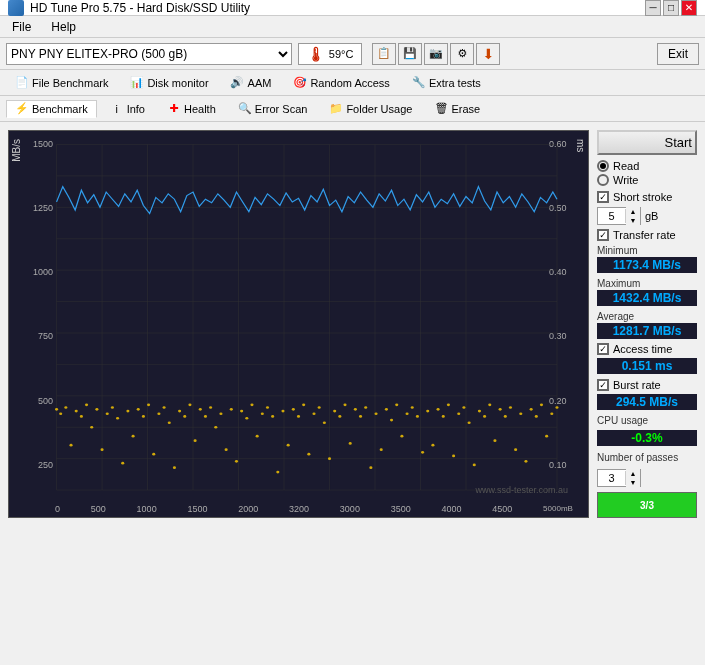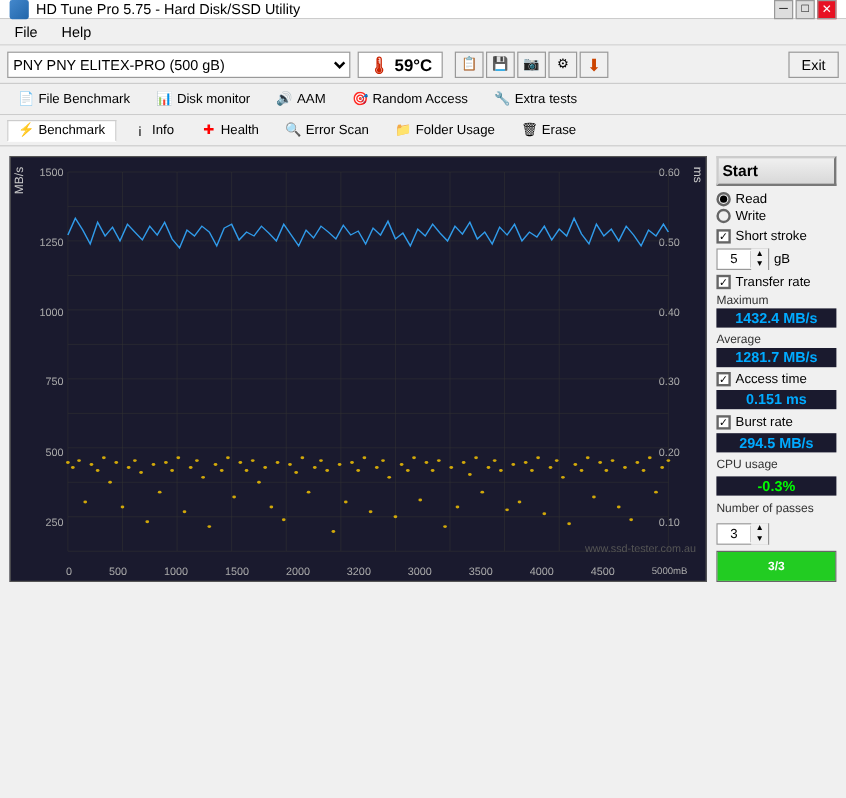--- a/index.html
+++ b/index.html
@@ -30,21 +30,21 @@
     .tab-item { display: flex; align-items: center; gap: 3px; padding: 1px 8px; cursor: pointer; font-size: 11px; border: 1px solid transparent; }
     .tab-item.active { background: white; border-color: #ccc; border-bottom-color: white; }
     .tab-icon { width: 14px; height: 14px; display: flex; align-items: center; justify-content: center; font-size: 11px; }
     
     
     .chart-container { flex: 1; background: #1a1a2e; margin: 4px; position: relative; border: 1px solid #555; }
     
     
     .right-panel { width: 108px; padding: 4px; display: flex; flex-direction: column; gap: 3px; background: #f0f0f0; }
     
-    .start-btn { width: 100%; padding: 3px; background: linear-gradient(to bottom, #f0f0f0, #d8d8d8); border: 2px outset #ccc; cursor: pointer; font-size: 13px; font-weight: bold; text-align: left; }
+    .start-btn { width: 100%; padding: 3px; background: linear-gradient(to bottom, #f0f0f0, #d8d8d8); border: 2px outset #ccc; cursor: pointer; font-size: 13px; font-weight: normal; text-align: right; }
     
     .radio-group { display: flex; flex-direction: column; gap: 2px; margin: 2px 0; }
     .radio-item { display: flex; align-items: center; gap: 4px; font-size: 11px; cursor: pointer; }
     .radio-circle { width: 12px; height: 12px; border-radius: 50%; border: 2px solid #666; display: flex; align-items: center; justify-content: center; }
     .radio-circle.selected::after { content: ''; width: 6px; height: 6px; background: #000; border-radius: 50%; }
     
     .checkbox-row { display: flex; align-items: center; gap: 4px; font-size: 11px; }
     .checkbox-box { width: 12px; height: 12px; border: 2px solid #666; display: flex; align-items: center; justify-content: center; background: white; }
     .checkbox-box.checked::after { content: '✓'; font-size: 9px; line-height: 1; color: #000; }
     
@@ -63,21 +63,21 @@
     
     .passes-row { display: flex; align-items: center; gap: 4px; margin-top: 2px; }
     
     .progress-bar-container { height: 26px; background: #888; border: 1px solid #666; width: 100%; margin-top: 2px; position: relative; }
     .progress-bar-fill { height: 100%; background: #22cc22; }
     .progress-text { position: absolute; top: 0; left: 0; right: 0; bottom: 0; display: flex; align-items: center; justify-content: center; font-size: 10px; color: white; font-weight: bold; }
 
     
     .chart-svg { position: absolute; top: 0; left: 0; width: 100%; height: 100%; }
     
-    .watermark { position: absolute; bottom: 22px; right: 8px; color: #555; font-size: 9px; }
+    .watermark { position: absolute; bottom: 22px; right: 20px; color: #555; font-size: 9px; }
     .content-area { display: flex; flex: 1; padding: 4px; gap: 0; }
   </style>
 </head>
 <body>
 
 <div class="title-bar">
   <div class="title-bar-left">
     <div class="title-bar-icon"></div>
     <span>HD Tune Pro 5.75 - Hard Disk/SSD Utility</span>
   </div>
@@ -92,21 +92,21 @@
   <span class="menu-item">File</span>
   <span class="menu-item">Help</span>
 </div>
 
 <div class="toolbar">
   <select class="drive-select">
     <option>PNY  PNY ELITEX-PRO (500 gB)</option>
   </select>
   <div class="temp-display">
     <span class="temp-icon">🌡</span>
-    <span style="font-weight:bold; font-size:14px;">59°C</span>
+    <span style="font-weight:normal; font-size:11px;">59°C</span>
   </div>
   <div class="toolbar-icons">
     <button class="toolbar-icon-btn" title="Copy">📋</button>
     <button class="toolbar-icon-btn" title="Save">💾</button>
     <button class="toolbar-icon-btn" title="Print">📷</button>
     <button class="toolbar-icon-btn" title="Settings">⚙</button>
     <button class="toolbar-icon-btn" title="Download" style="color:#cc4400; font-size:14px;">⬇</button>
   </div>
   <button class="exit-btn">Exit</button>
 </div>
@@ -379,20 +379,24 @@
         </div>
       </div>
       <span class="unit-label">gB</span>
     </div>
 
     <div class="checkbox-row">
       <div class="checkbox-box checked"></div>
       <span>Transfer rate</span>
     </div>
 
+    <div class="stat-block">
+      <div class="stat-label">Minimum</div>
+      <div class="stat-value">1173.4 MB/s</div>
+    </div>
 
     <div class="stat-block">
       <div class="stat-label">Maximum</div>
       <div class="stat-value" style="color:#00aaff;">1432.4 MB/s</div>
     </div>
 
     <div class="stat-block">
       <div class="stat-label">Average</div>
       <div class="stat-value">1281.7 MB/s</div>
     </div>

